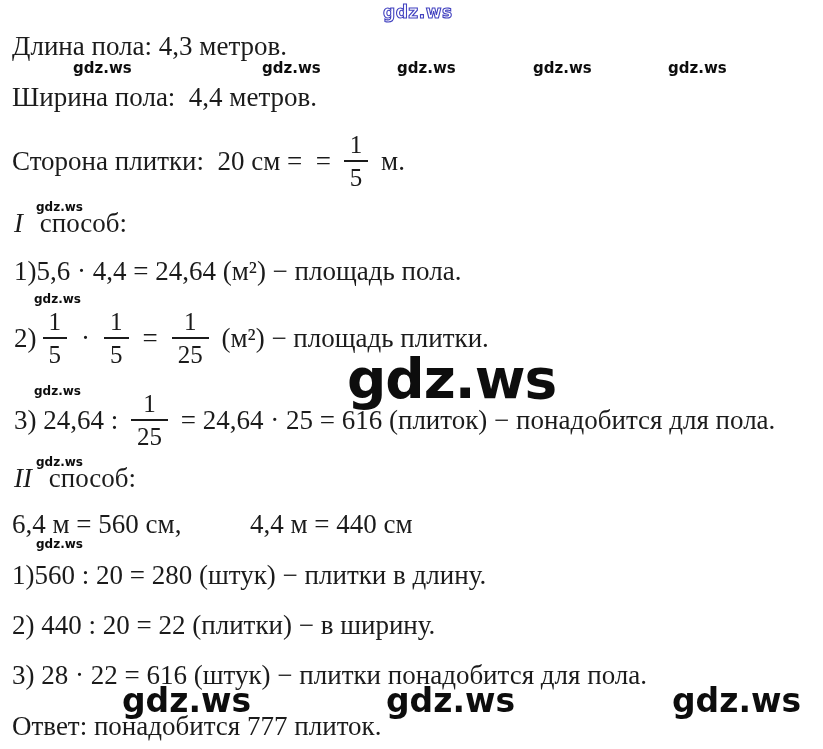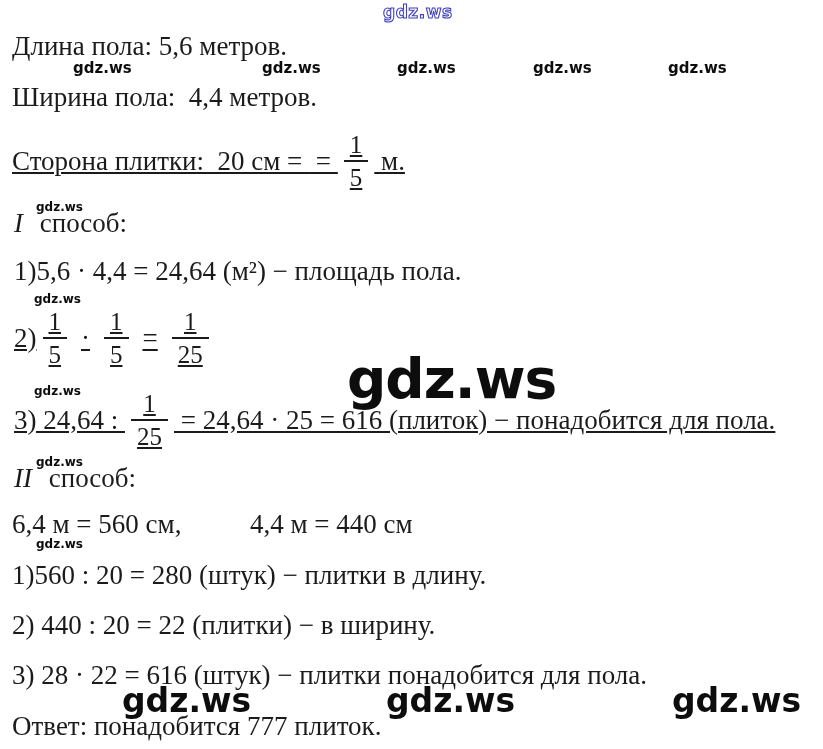--- a/index.html
+++ b/index.html
@@ -8,21 +8,21 @@
     width:823px; height:749px;
     position:relative; overflow:hidden;
     font-family:"Liberation Serif", serif;
     color:#1b1b1b;
   }
   .abs { position:absolute; }
   .pre { white-space:pre; }
   .line { font-size:27px; line-height:1.12; }
 
   
-  .eq-row { display:flex; align-items:center; font-size:27px;text-decoration:underline; }
+  .eq-row { display:flex; align-items:center; font-size:27px; }
   .frac {
     display:inline-flex; flex-direction:column; align-items:stretch;
     text-align:center; font-size:25px; line-height:1.08; margin:0 6px;
   }
   .frac .num { border-bottom:2px solid #1b1b1b; padding:0 6px 2px; }
   .frac .den { padding:2px 6px 0; }
   .op { margin:0 8px; }
 
   .roman { font-style:italic; padding-right:10px; }
 
@@ -37,21 +37,21 @@
   .wm-small-row { font-size:15px; }
   .wm-sup { font-size:12px; font-weight:700; }
   .wm-big { font-size:55px; letter-spacing:-1px; }
   .wm-bottom { font-size:33px; }
 </style>
 </head>
 <body>
 
 <div class="abs wm wm-top" style="left:383px; top:2px;">gdz.ws</div>
 
-<div class="abs line pre" style="left:12px; top:31px;">Длина пола: 5,6 метров.</div>
+<div class="abs line pre" style="left:12px; top:31px;">Длина пола: 4,3 метров.</div>
 
 <div class="abs wm wm-small-row" style="left:73px;  top:59px;">gdz.ws</div>
 <div class="abs wm wm-small-row" style="left:262px; top:59px;">gdz.ws</div>
 <div class="abs wm wm-small-row" style="left:397px; top:59px;">gdz.ws</div>
 <div class="abs wm wm-small-row" style="left:533px; top:59px;">gdz.ws</div>
 <div class="abs wm wm-small-row" style="left:668px; top:59px;">gdz.ws</div>
 
 <div class="abs line pre" style="left:12px; top:82px;">Ширина пола:  4,4 метров.</div>
 
 <div class="abs eq-row" style="left:12px; top:122px; height:78px;">
@@ -81,20 +81,21 @@
   <span class="op">·</span>
   <span class="frac">
     <span class="num">1</span>
     <span class="den">5</span>
   </span>
   <span class="op">=</span>
   <span class="frac">
     <span class="num">1</span>
     <span class="den">25</span>
   </span>
+  <span class="pre"> (м²) − площадь плитки.</span>
 </div>
 
 <div class="abs wm wm-big" style="left:347px; top:347px;">gdz.ws</div>
 
 <div class="abs wm wm-sup" style="left:34px; top:384px;">gdz.ws</div>
 <div class="abs eq-row" style="left:14px; top:386px; height:68px;">
   <span class="pre">3) 24,64 : </span>
   <span class="frac">
     <span class="num">1</span>
     <span class="den">25</span>

